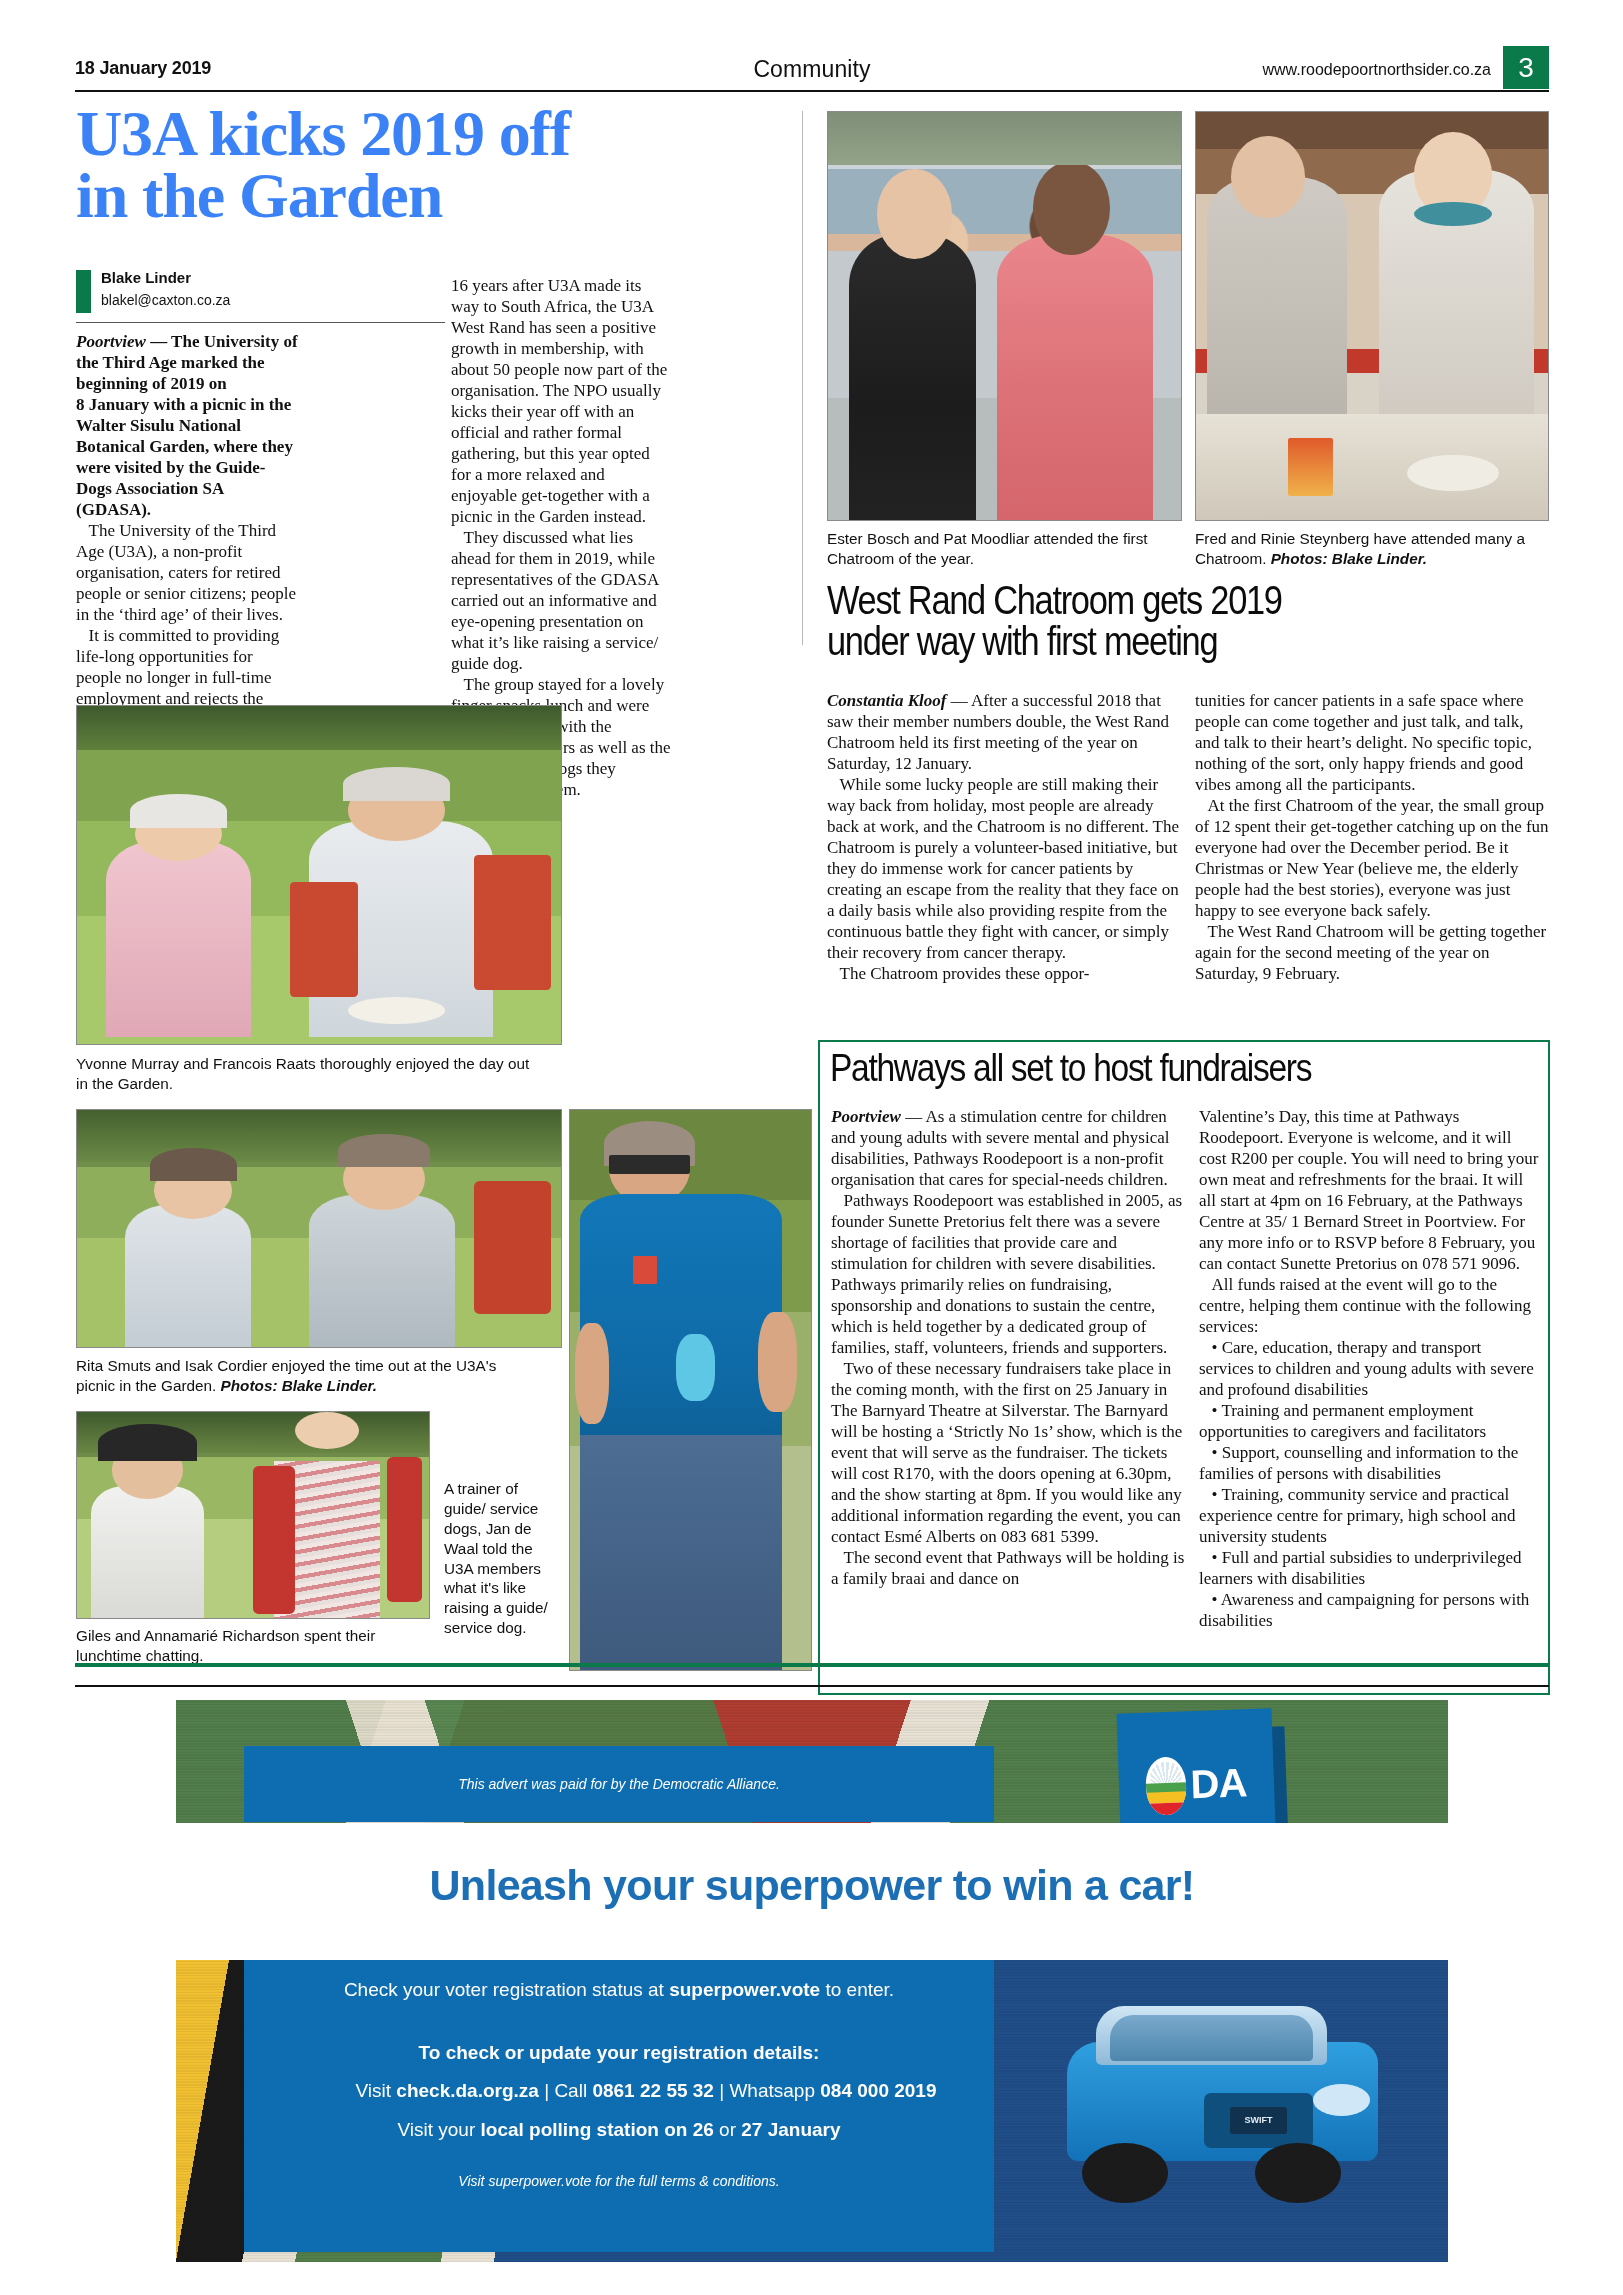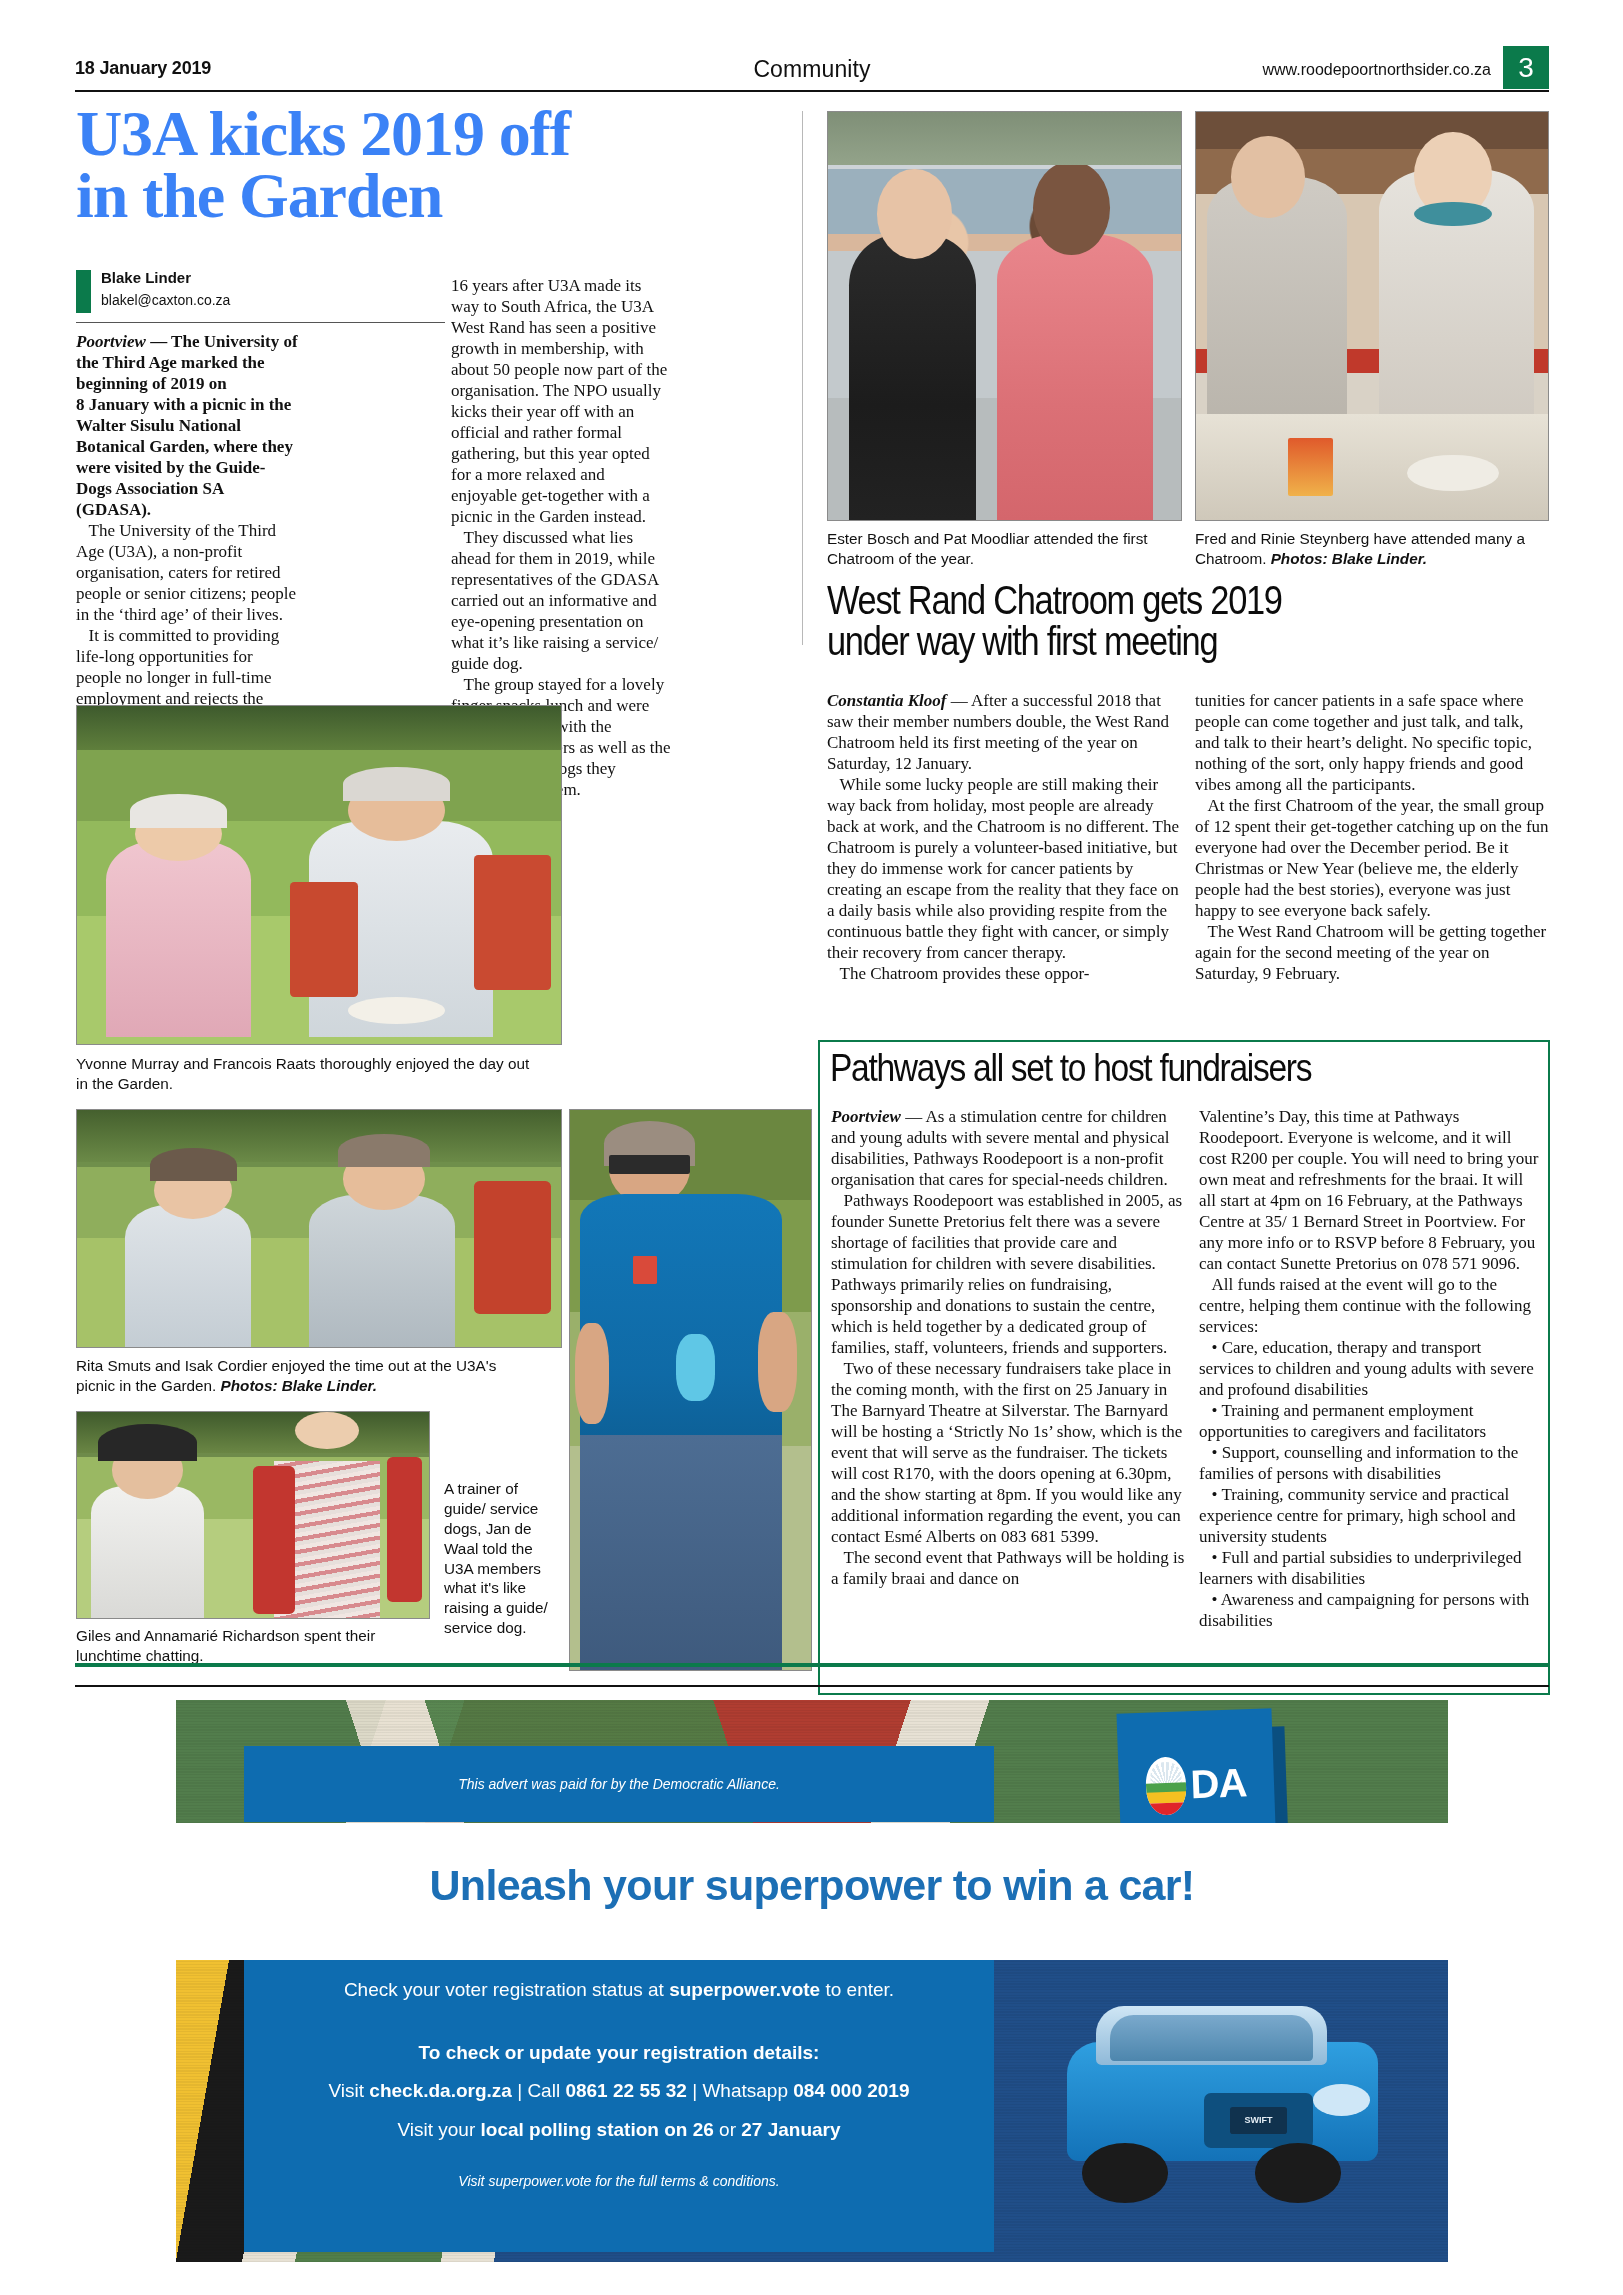--- a/index.html
+++ b/index.html
@@ -149,21 +149,21 @@
 
   .ad-blue-bottom {
     position:absolute; left:68px; top:260px; width:750px; height:292px; background:#0e6cb0;
   }
   .ad-line {
     position:absolute; left:68px; width:750px; text-align:center;
     font-family:"Liberation Sans", sans-serif; color:#fff;
   }
   .ad-l1 { top:279px; font-size:19px; font-weight:400; }
   .ad-l2 { top:342px; font-size:19px; font-weight:700; }
-  .ad-l3 { top:380px; font-size:19px; font-weight:400; }
+  .ad-l3 { top:380px; font-size:19px; font-weight:400;margin-left:27px; }
   .ad-l4 { top:419px; font-size:19px; font-weight:400; }
   .ad-l5 { top:473px; font-size:14px; font-style:italic; font-weight:400; }
   .ad-line b { font-weight:700; }
 
   .car {
     position:absolute; right:56px; top:292px; width:361px; height:229px;
   }
 
   
   .green-divider { position:absolute; left:75px; top:1663px; width:1474px; height:3.5px; background:#0b7a4b; }

